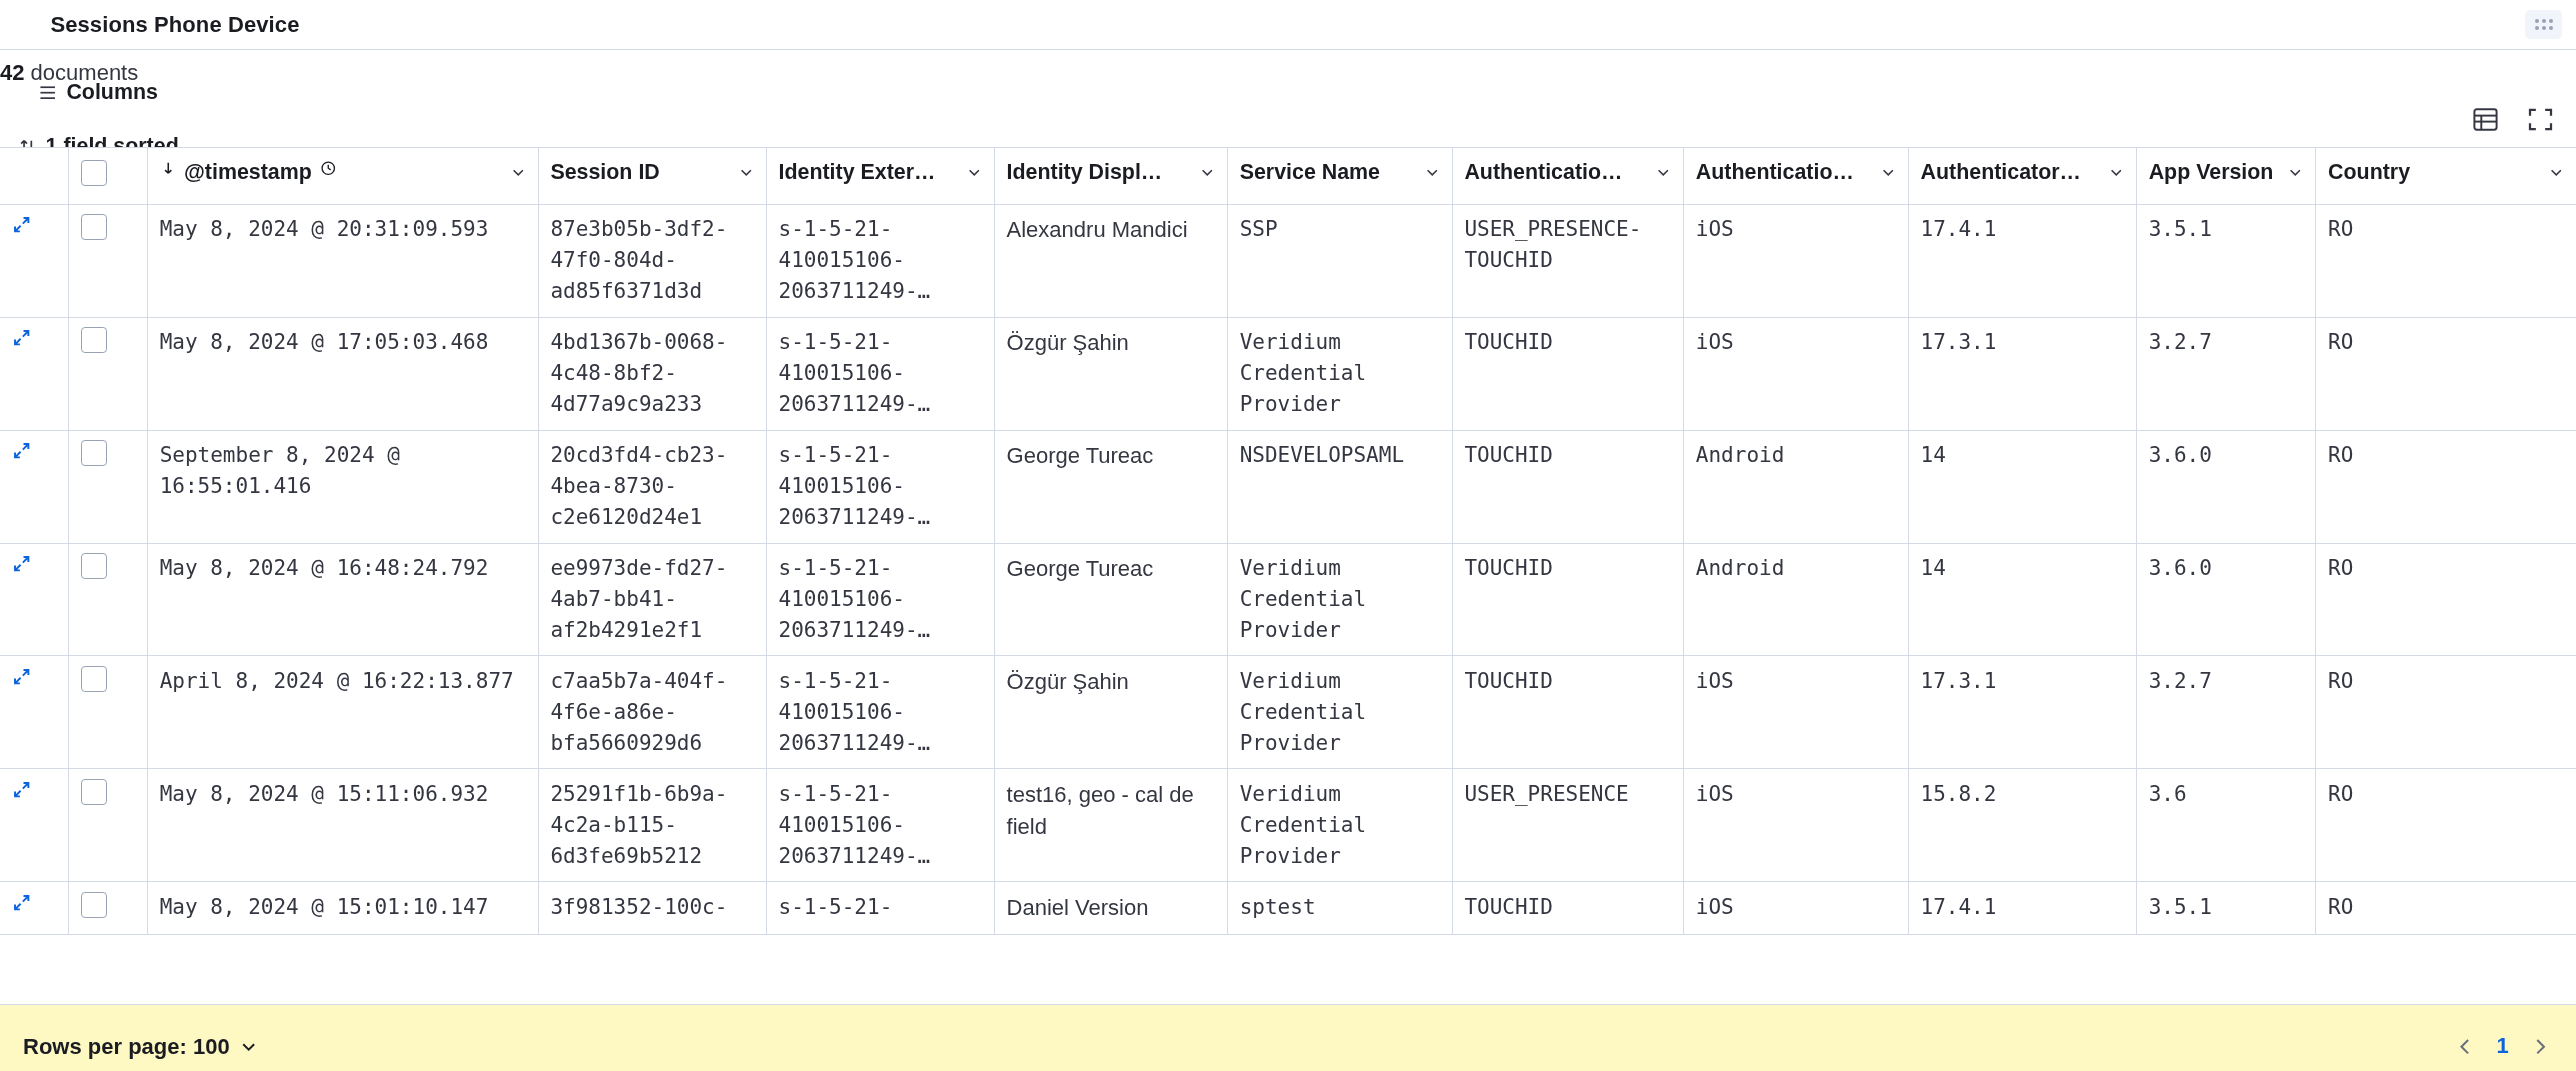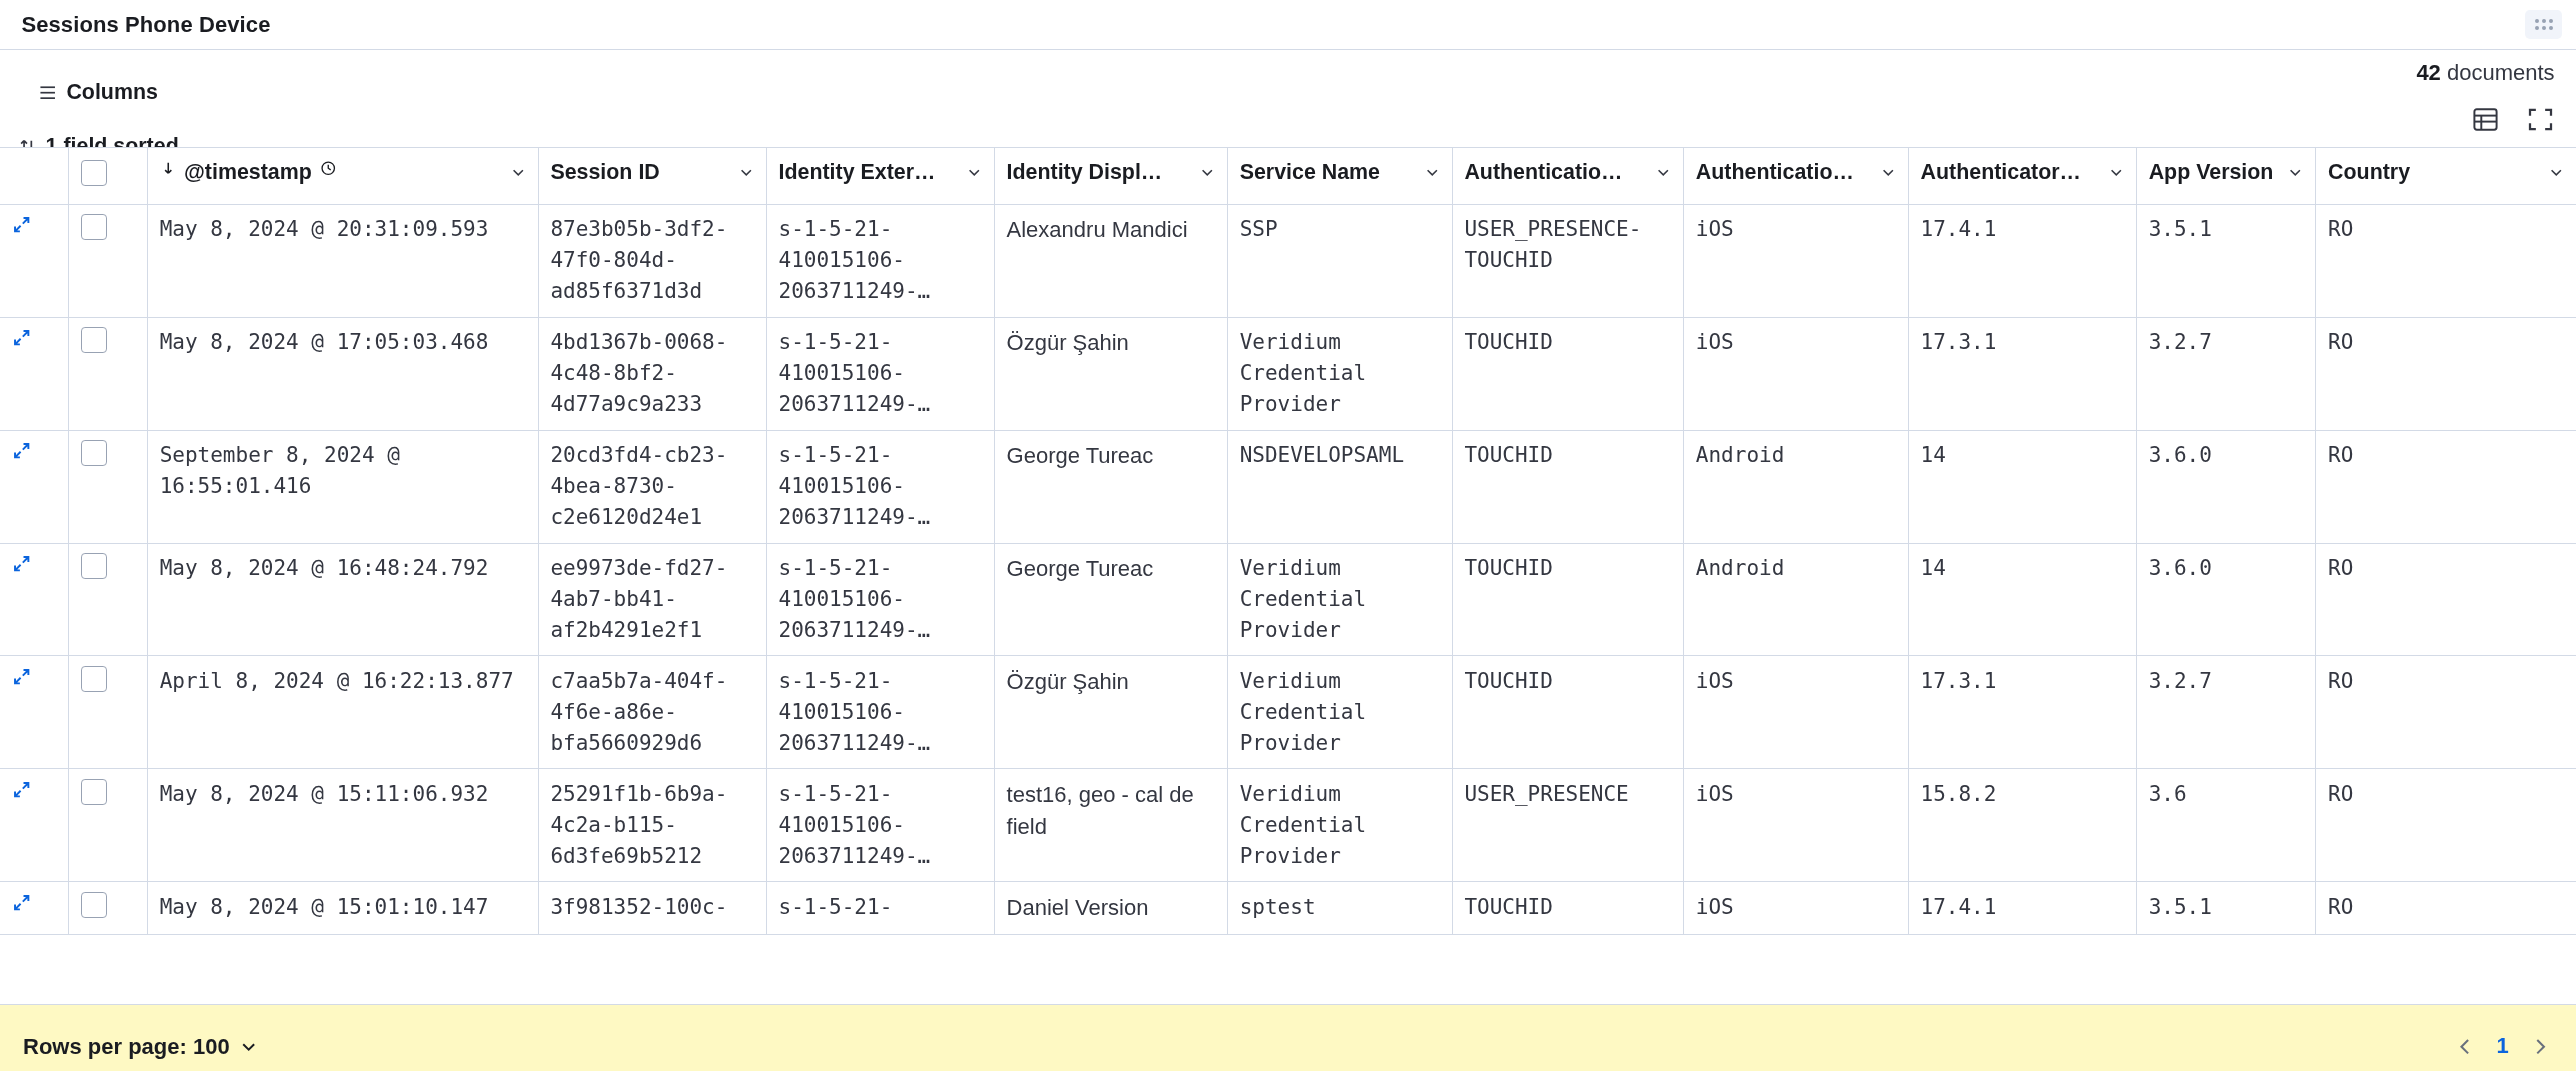--- a/index.html
+++ b/index.html
@@ -33,20 +33,21 @@
     justify-content: space-between;
     padding: 0 13.6px 0 21.4px;
     border-bottom: 1px solid #d3dae6;
     background: #fff;
   }
   .titlebar .title {
     font-size: 22px;
     font-weight: bold;
     color: #1a1c21;
     letter-spacing: 0.1px;
+    margin-left: 29px;
   }
   .grab-handle {
     width: 37px; height: 29px;
     background: #f1f4fa;
     border-radius: 4.9px;
     display: flex; align-items: center; justify-content: center;
   }
   .grab-handle .dots {
     display: grid;
     grid-template-columns: repeat(3, 3.9px);
@@ -54,21 +55,21 @@
     gap: 2.9px;
   }
   .grab-handle .dots i {
     width: 3.9px; height: 3.9px; border-radius: 50%;
     background: #98a2b3; display: block;
   }
 
   
   .doccount {
     flex: 0 0 auto;
-    text-align: right;
+    text-align: left;
     padding: 9.7px 21.4px 5.8px 0;
     font-size: 22px;
     color: #343741;
   }
   .doccount b { font-weight: bold; color: #1a1c21; }
 
   
   .toolbar {
     flex: 0 0 auto;
     height: 56px;

